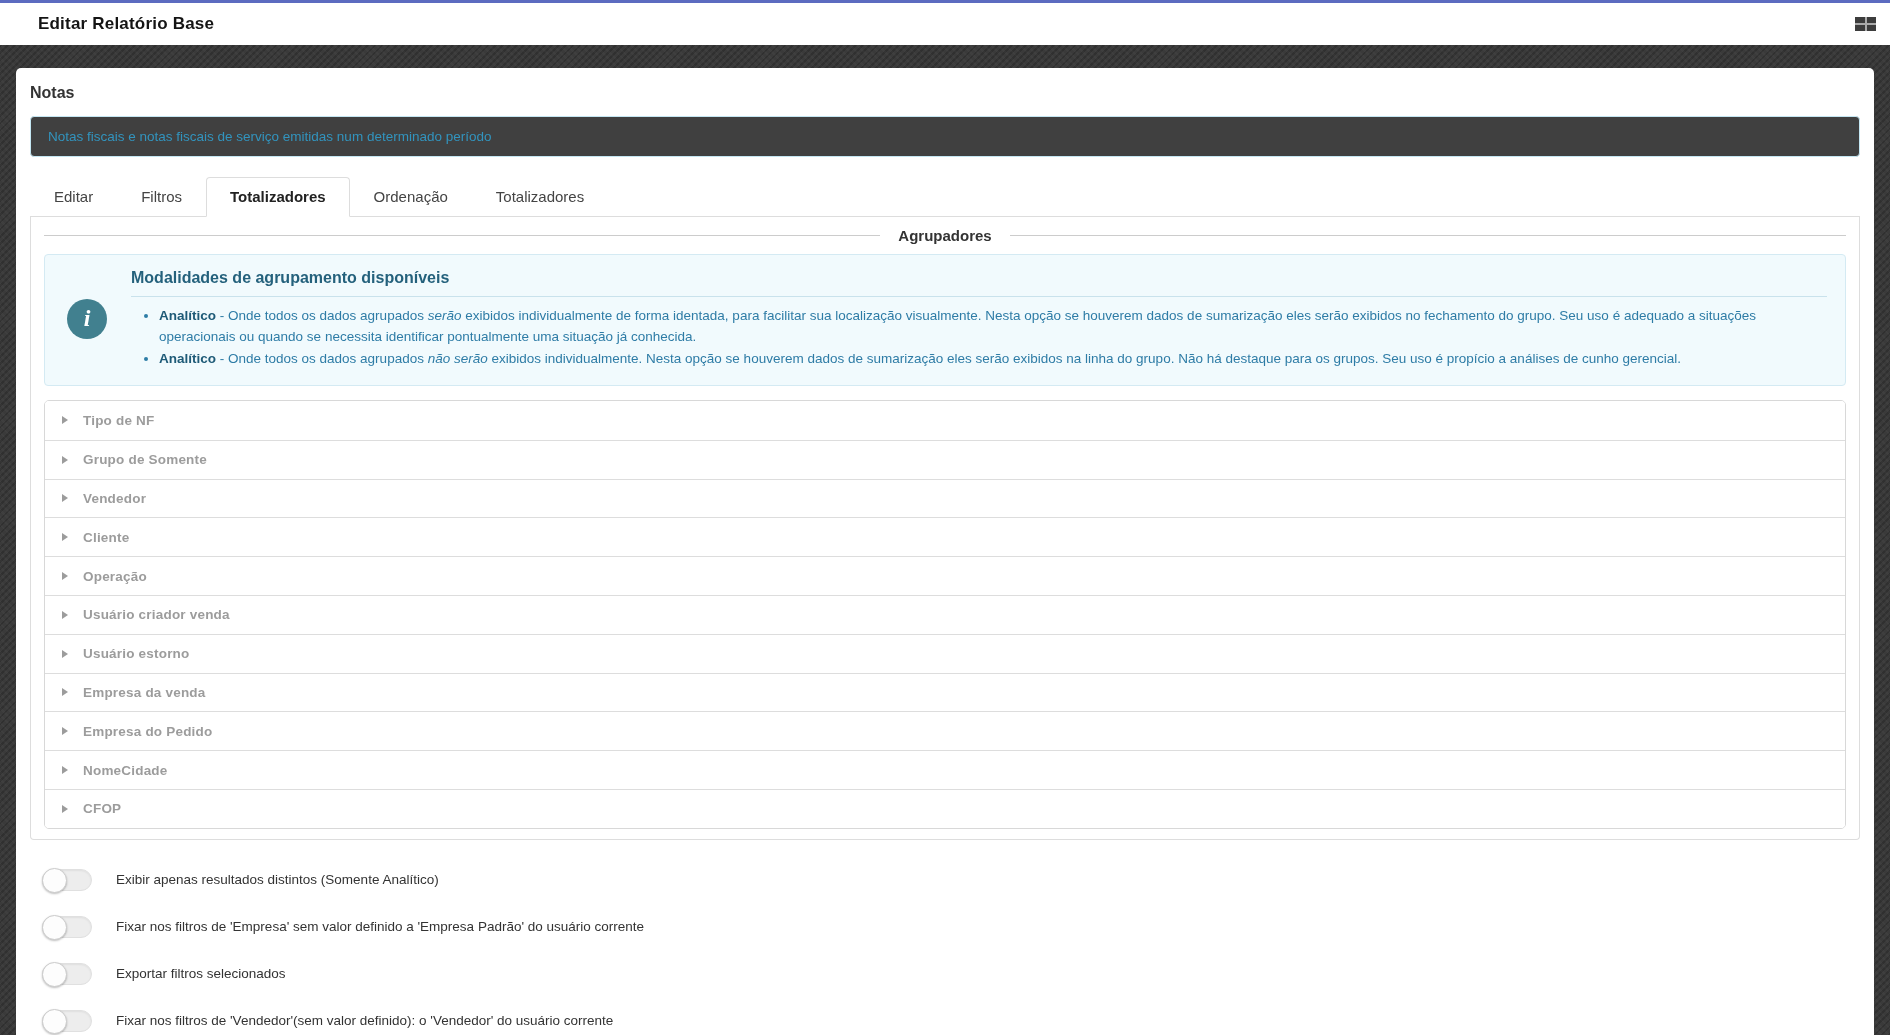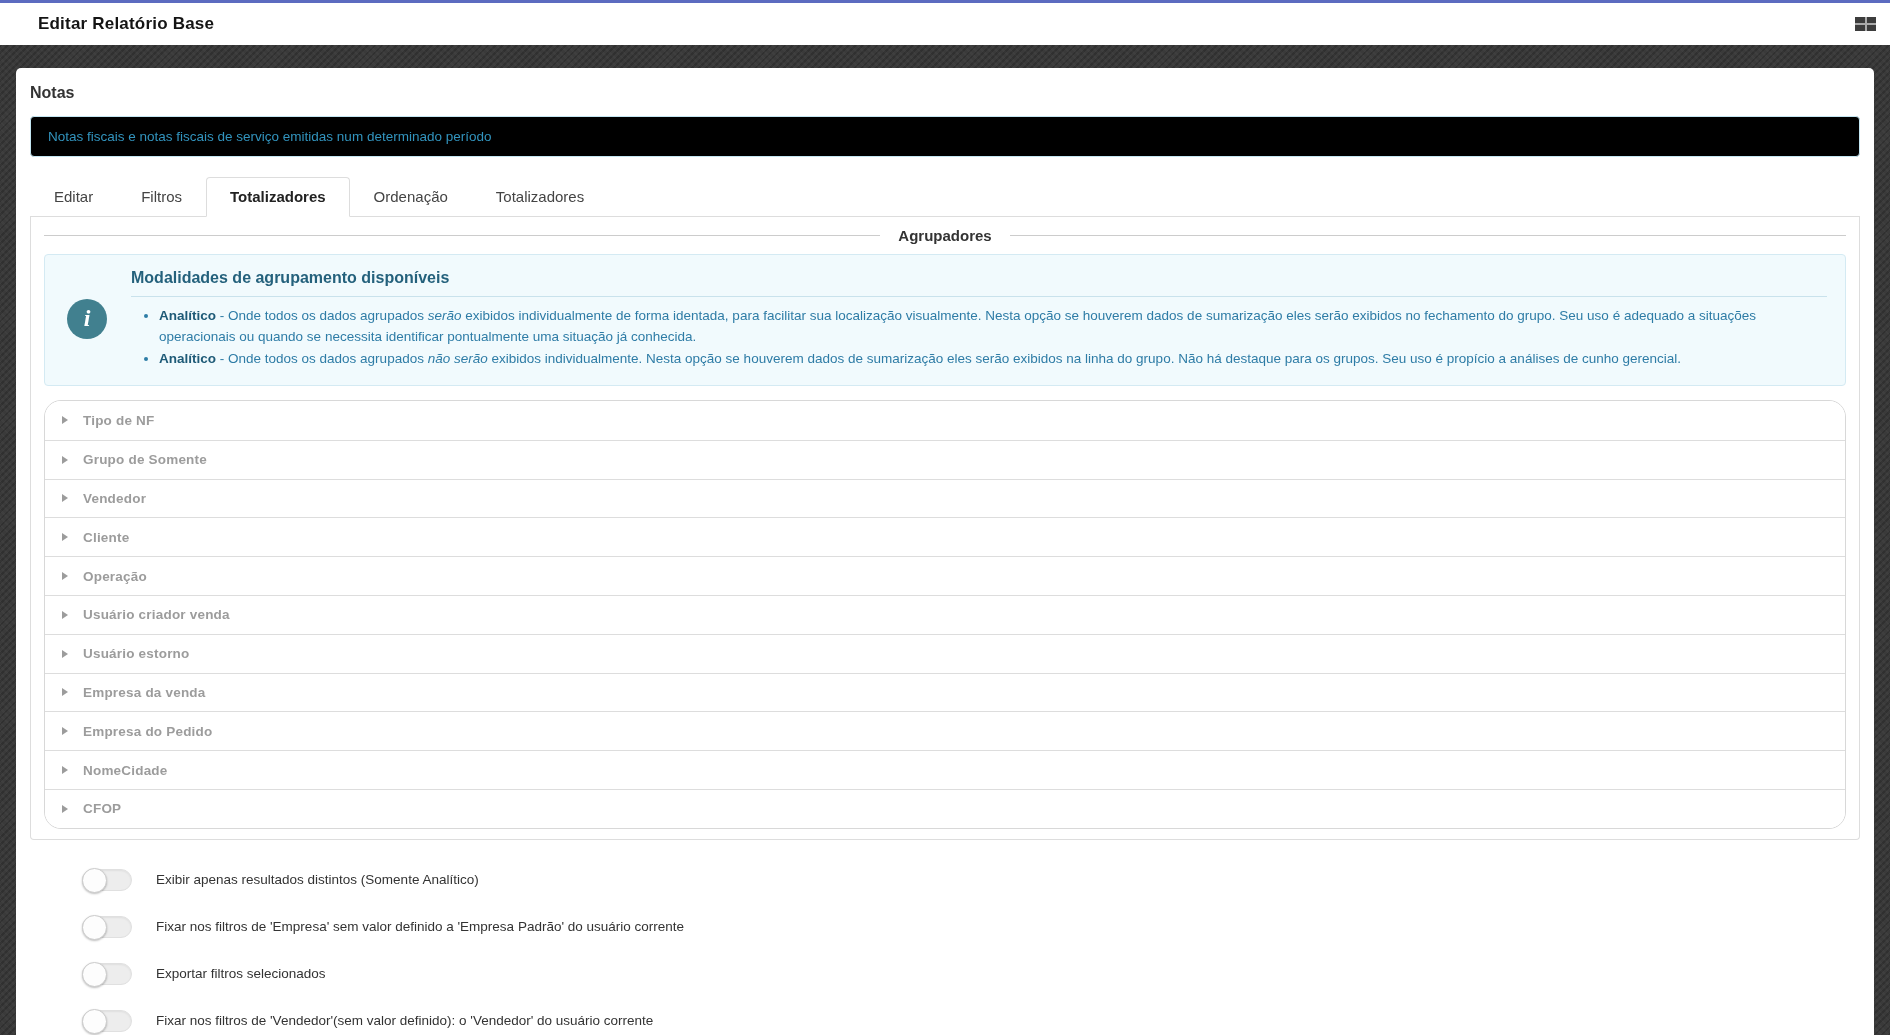--- a/index.html
+++ b/index.html
@@ -28,21 +28,21 @@
   .grid-icon span { background: #3d3d3d; }
 
   .content { padding: 23px 16px 0; }
   .card {
     background: #fff; border-radius: 5px; padding: 12px 14px 16px;
     min-height: 1005px;
   }
   .card-title { font-size: 16px; font-weight: bold; color: #333; margin: 4px 0 14px; }
 
   .alert-info {
-    background: #000000; border: 1px solid #c4e6f2; border-radius: 4px;
+    background: #404040; border: 1px solid #c4e6f2; border-radius: 4px;
     color: #3294be; font-size: 13.5px; padding: 12px 17px; margin-bottom: 20px;
   }
 
   .tabs { display: flex; border-bottom: 1px solid #ddd; padding-left: 0; margin: 0; }
   .tab {
     padding: 10px 23px; font-size: 15px; color: #444; cursor: pointer;
     border: 1px solid transparent; border-bottom: none; margin-bottom: -1px;
     border-radius: 4px 4px 0 0; line-height: 18px; background: transparent;
   }
   .tab.active {
@@ -71,35 +71,35 @@
   }
   .info-body { flex: 1; }
   .info-title {
     font-size: 16px; font-weight: bold; color: #24617c;
     padding-bottom: 9px; border-bottom: 1px solid #c9e2ec; margin: 0 0 8px;
   }
   .info-bullets { margin: 4px 0 0; padding-left: 28px; color: #2e7ca6; font-size: 13.5px; line-height: 1.58; }
   .info-bullets li { margin: 0; }
   .info-bullets strong { color: #1e5a77; }
 
-  .accordion { border: 1px solid #d8d8d8; border-radius: 17px; overflow: hidden; }
+  .accordion { border: 1px solid #d8d8d8; border-radius: 5px; overflow: hidden; }
   .acc-row {
     height: 38.8px; display: flex; align-items: center; padding-left: 17px;
     background: #fff; cursor: pointer;
   }
   .acc-row + .acc-row { border-top: 1px solid #ddd; }
   .caret {
     width: 0; height: 0; border-left: 6px solid #9c9c9c;
     border-top: 4.5px solid transparent; border-bottom: 4.5px solid transparent;
     display: inline-block;
   }
   .acc-label { margin-left: 15px; font-size: 13.5px; font-weight: bold; color: #9c9c9c; letter-spacing: .2px; }
 
   .toggles { margin-top: 29px; padding-left: 12px; }
-  .toggle-row { display: flex; align-items: center; margin-bottom: 25px; margin-left: 40px; }
+  .toggle-row { display: flex; align-items: center; margin-bottom: 25px; }
   .switch {
     position: relative; width: 50px; height: 22px; border-radius: 12px;
     background: #ededed; border: 1px solid #e0e0e0; cursor: pointer;
     box-shadow: inset 0 1px 2px rgba(0,0,0,0.06);
   }
   .switch .knob {
     position: absolute; left: -1px; top: -2px; width: 25px; height: 25px;
     border-radius: 50%; background: #fdfdfd; border: 1px solid #ccc;
     box-shadow: 0 1px 2px rgba(0,0,0,0.25);
   }

